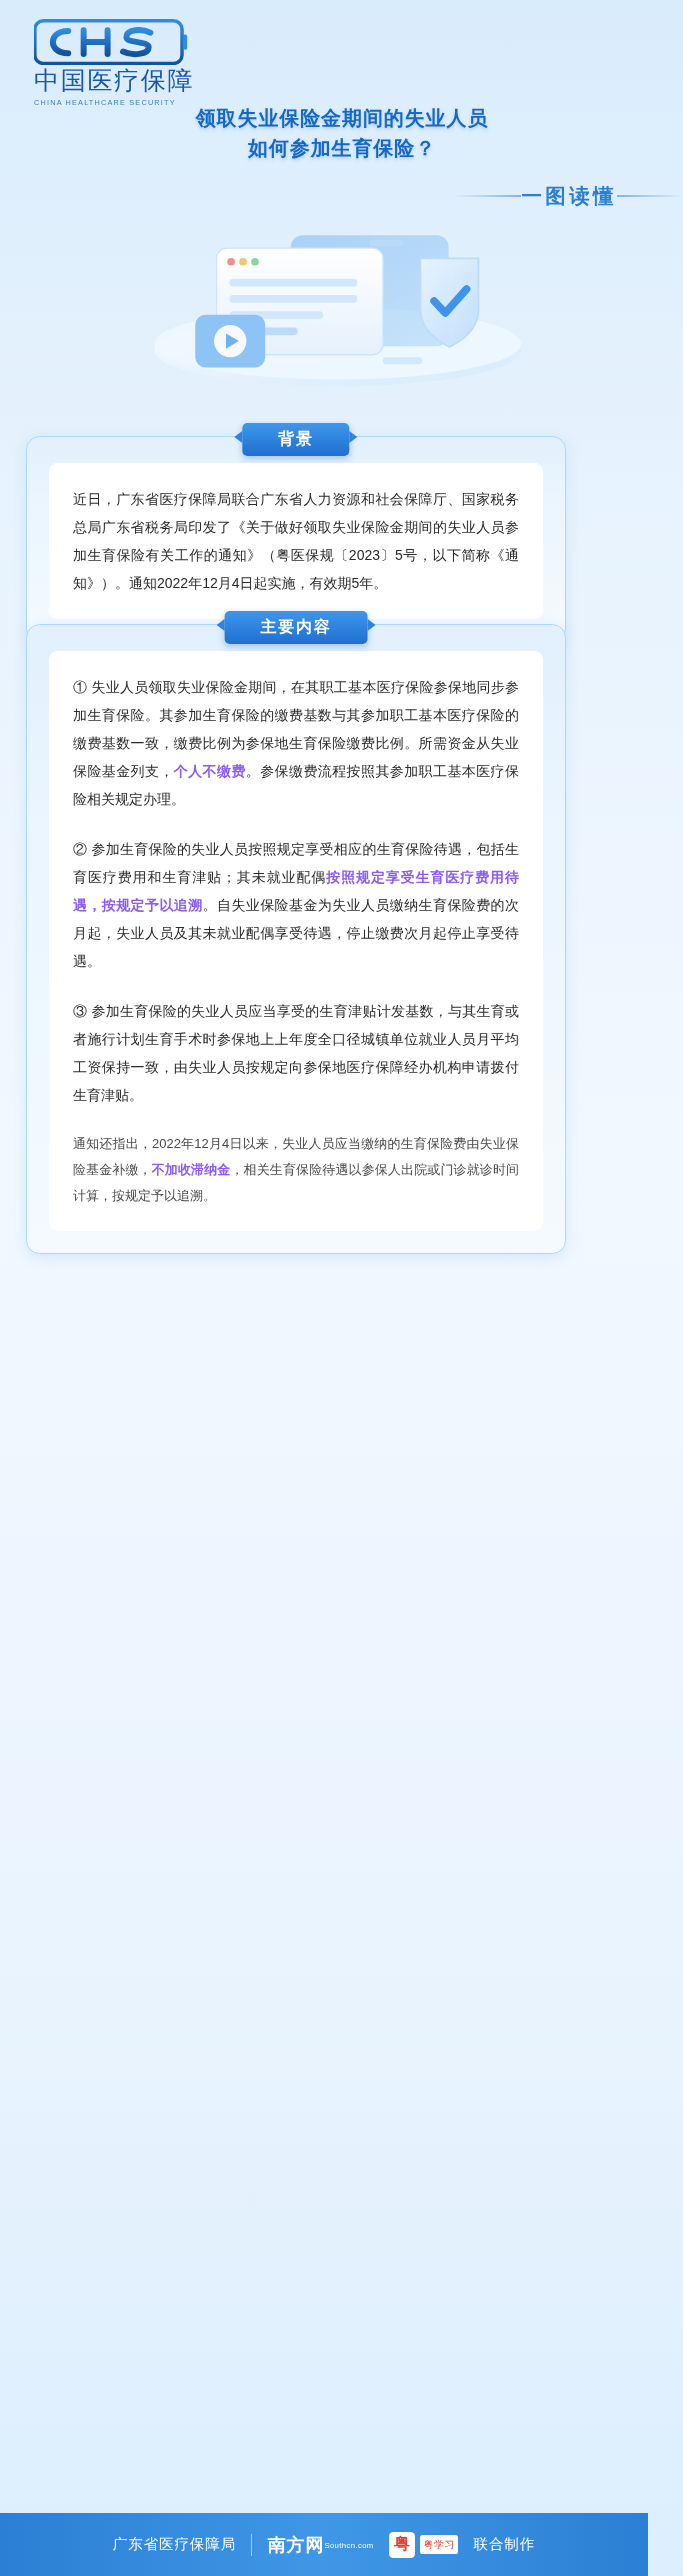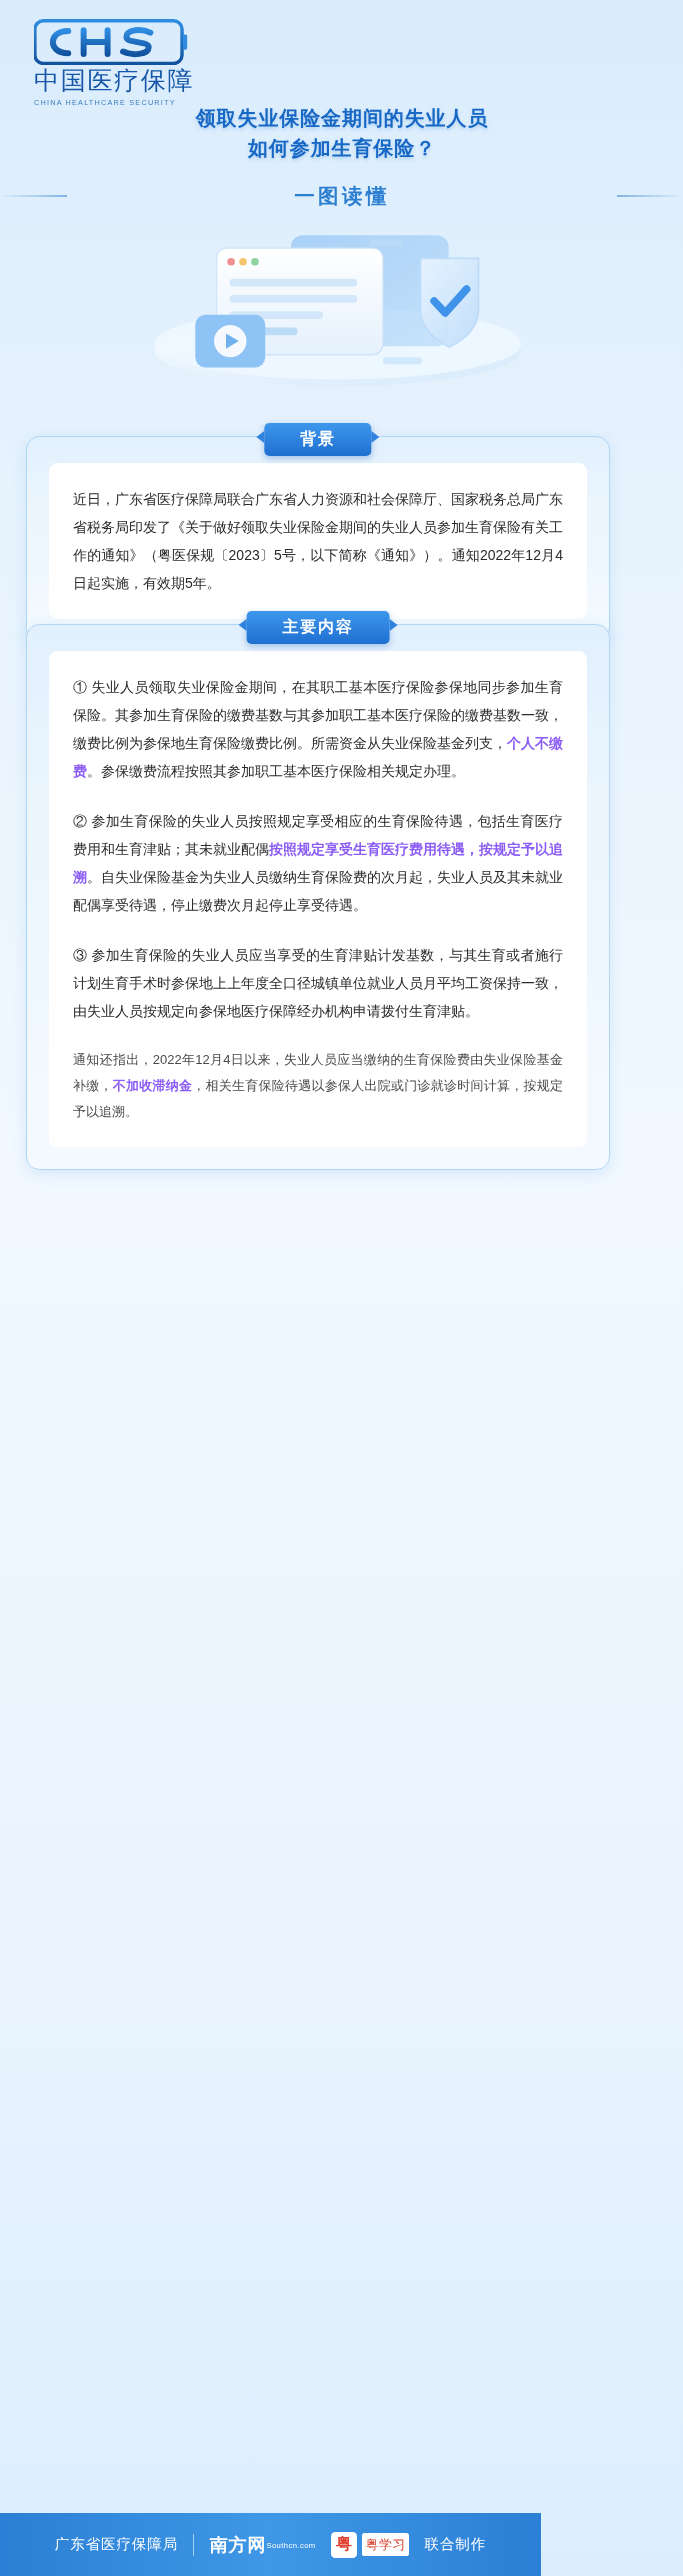--- a/index.html
+++ b/index.html
@@ -52,22 +52,22 @@
     font-weight: bold;
     color: #1767c4;
     line-height: 1.5;
     letter-spacing: 0.9px;
     text-shadow: 0 1.7px 3.4px rgba(120,175,230,0.45);
   }
   .subtitle-row {
     margin-top: 19px;
     display: flex;
     align-items: center;
-    justify-content: space-between;
-    gap: 16px;
+    justify-content: flex-end;
+    gap: 0;
   }
   .subtitle-row .line {
     width: 67px;
     height: 1.7px;
     background: linear-gradient(90deg, rgba(110,170,225,0) 0%, #7fb4e4 100%);
   }
   .subtitle-row .line.right {
     background: linear-gradient(90deg, #7fb4e4 0%, rgba(110,170,225,0) 100%);
   }
   .subtitle {
@@ -83,21 +83,21 @@
     top: 214px;
     left: 0;
     width: 684px;
     height: 209px;
   }
 
   
   .card {
     position: absolute;
     left: 26px;
-    width: 584px;
+    width: 540px;
     background: linear-gradient(180deg, #e2f0fd 0%, #eaf5fe 30%, #f4faff 100%);
     border: 1.7px solid #aed6f7;
     border-radius: 13.7px;
     box-shadow: 0 3.4px 13.7px rgba(140,190,235,0.28);
   }
   .card-inner {
     margin: 26px 22px 22px 22px;
     background: #ffffff;
     border-radius: 8.5px;
     padding: 22px 24px 22px 24px;
@@ -153,21 +153,21 @@
     color: #4a4a4a;
     text-align: justify;
   }
   .bold { font-weight: bold; color: #8b5cf6; }
 
   
   .footer {
     position: absolute;
     left: 0;
     bottom: 0;
-    width: 541px;
+    width: 648px;
     height: 63px;
     background: linear-gradient(90deg, #2b7fd4 0%, #3f97e6 50%, #2b7fd4 100%);
     display: flex;
     align-items: center;
     justify-content: center;
     gap: 15.4px;
   }
   .footer-text {
     color: #ffffff;
     font-size: 14.5px;
@@ -208,21 +208,21 @@
     color: #e0402f;
     font-size: 16px;
     font-weight: bold;
     display: flex;
     align-items: center;
     justify-content: center;
   }
   .yue-label {
     background: #ffffff;
     color: #d9402e;
-    font-size: 13px;
+    font-size: 10px;
     padding: 2.6px 3.4px;
     border-radius: 2.6px;
     letter-spacing: 0.4px;
   }
 </style>
 </head>
 <body>
 
 <div class="logo-wrap">
   <svg class="logo-mark" viewBox="0 0 215 54">

